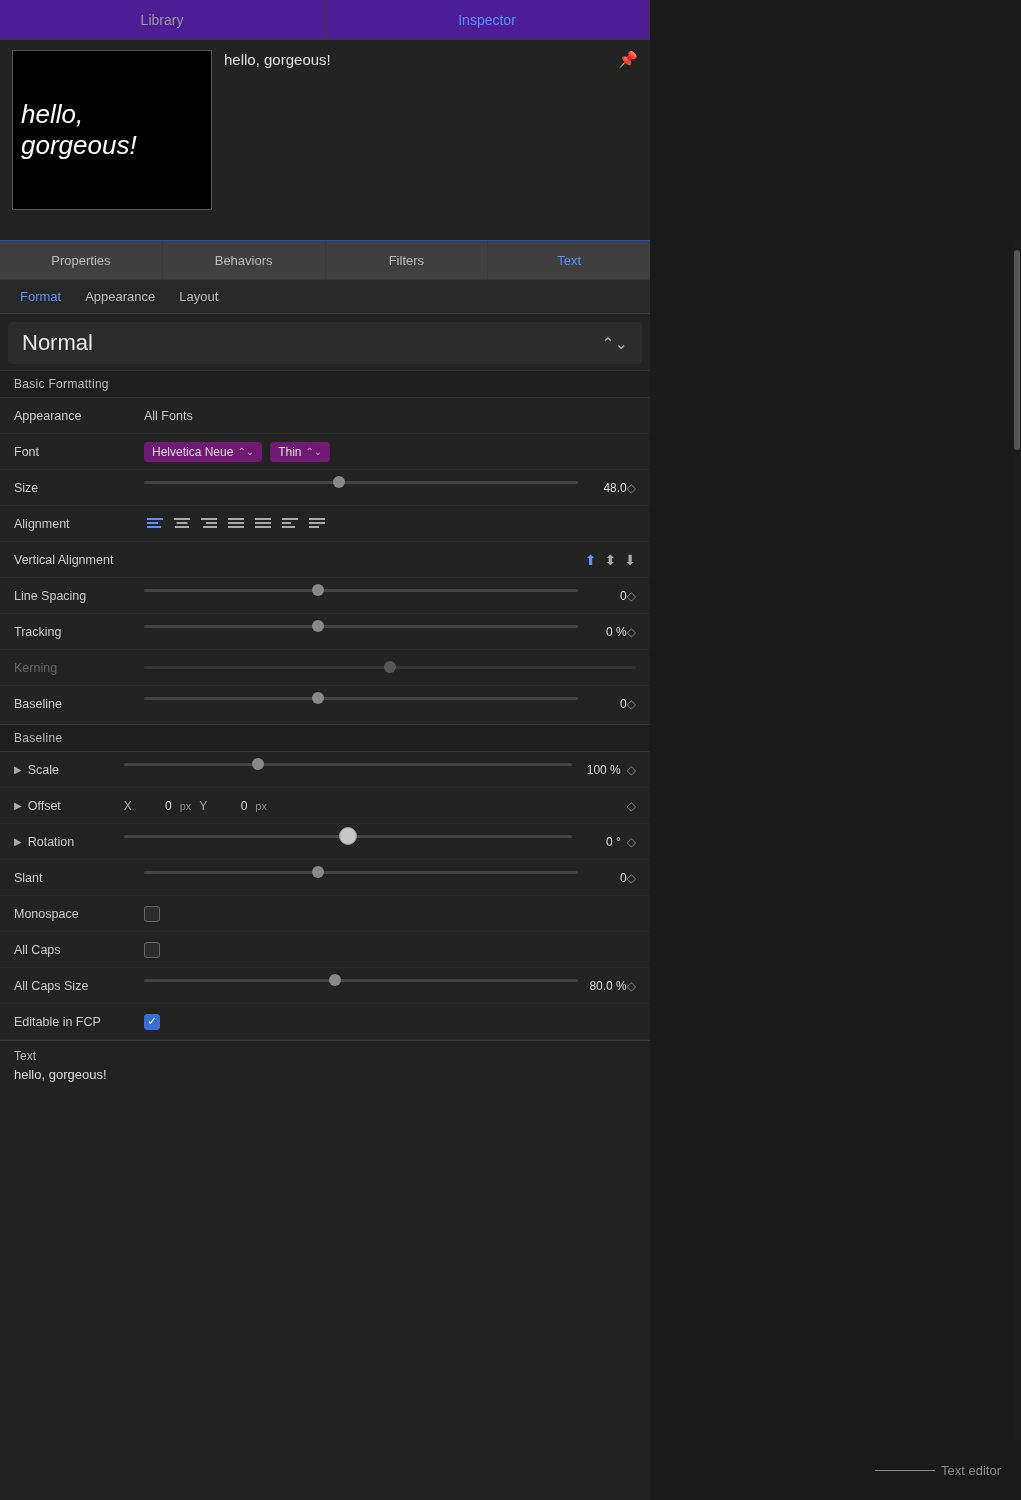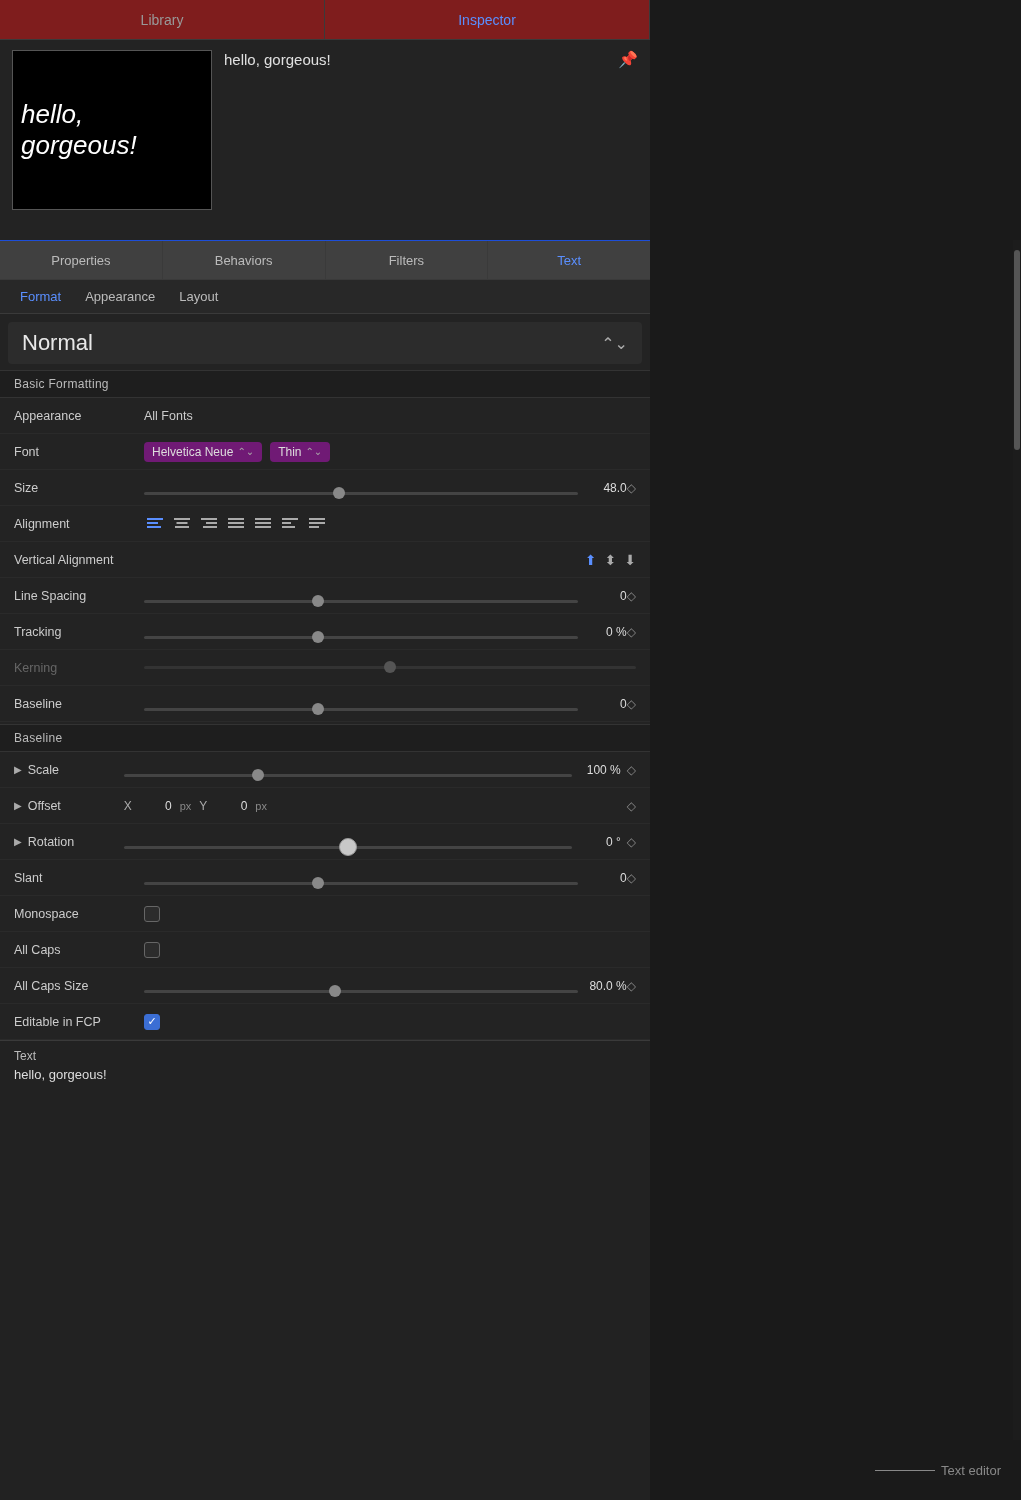--- a/index.html
+++ b/index.html
@@ -14,21 +14,21 @@
     .app-container {
       width: 650px;
       min-height: 1500px;
       background: #232323;
       display: flex;
       flex-direction: column;
     }
     
     .top-tabs {
       display: flex;
-      background: #7f1d1d;
+      background: #4c1d95;
       border-bottom: 1px solid #3a3a3a;
       height: 40px;
     }
     .top-tab {
       flex: 1;
       display: flex;
       align-items: center;
       justify-content: center;
       font-size: 14px;
       color: #999;
@@ -198,21 +198,21 @@
       font-size: 12px;
       color: #ddd;
     }
     .dropdown-arrow-small {
       color: #aaa;
       font-size: 10px;
     }
     
     .slider-container {
       display: flex;
-      align-items: flex-end;
+      align-items: flex-start;
       flex: 1;
       gap: 4px;
     }
     .slider-track {
       flex: 1;
       height: 3px;
       background: #444;
       border-radius: 2px;
       position: relative;
     }

